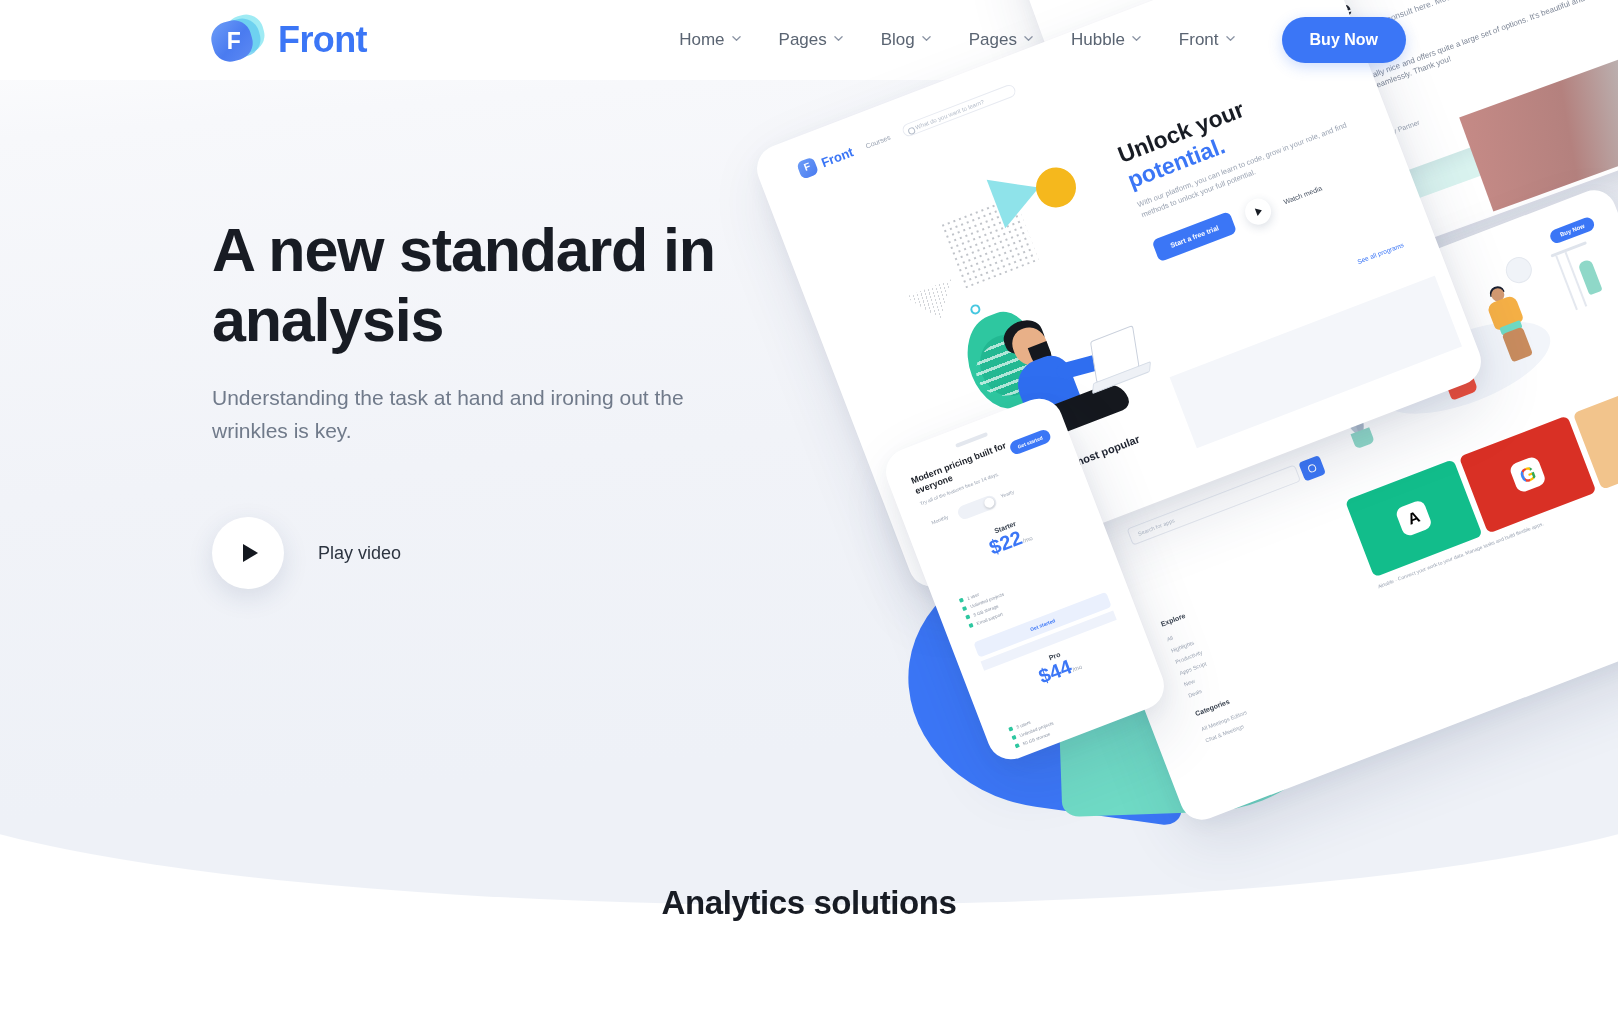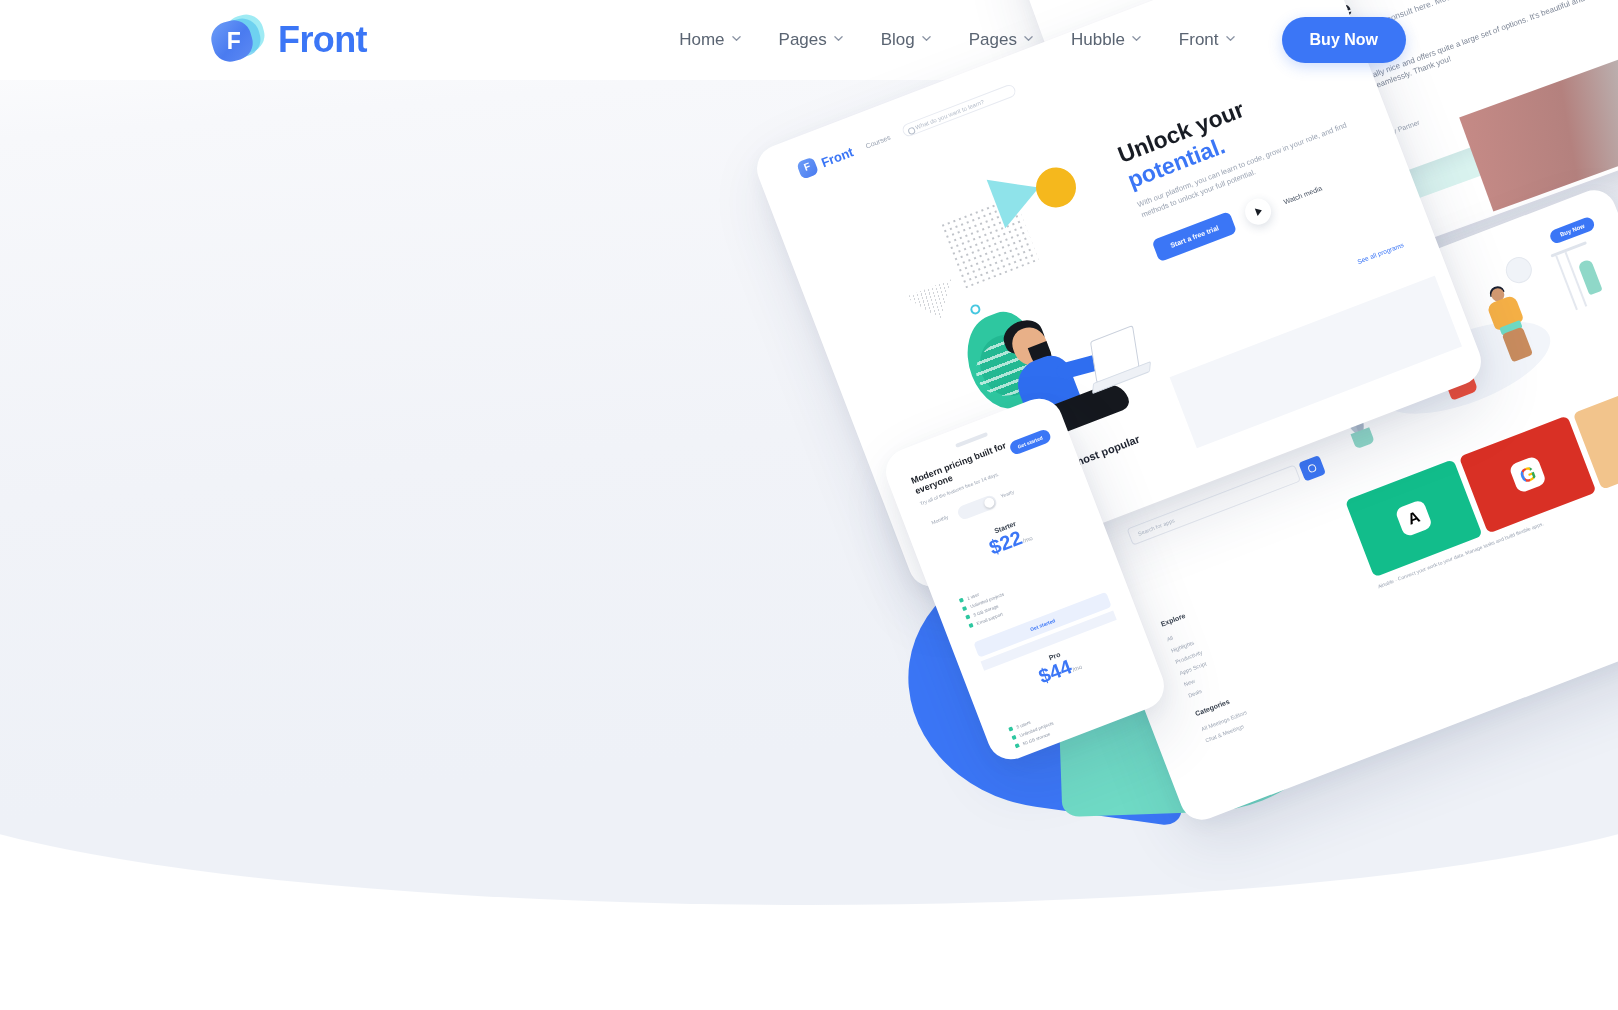--- a/index.html
+++ b/index.html
@@ -588,15 +588,26 @@
         <span class="chev">
             <svg width="9" height="9" viewBox="0 0 10 10">
               <path d="M1 3 L5 7 L9 3" stroke="#8b94a4" stroke-width="1.4" fill="none" stroke-linecap="round" stroke-linejoin="round"></path>
             </svg>
           </span>
       </span>
       <button class="buy-btn">Buy Now</button>
     </nav>
   </div>
 
-
+  <div class="hero-copy">
+    <h1 class="hero-title">A new standard in analysis</h1>
+    <p class="hero-sub">Understanding the task at hand and ironing out the wrinkles is key.</p>
+    <div class="play-row">
+      <span class="play-circle">
+        <span class="play-tri"></span>
+      </span>
+      <span class="play-label">Play video</span>
+    </div>
+  </div>
+
+  <h2 class="section-heading">Analytics solutions</h2>
 
 </div>
 
 </body></html>

